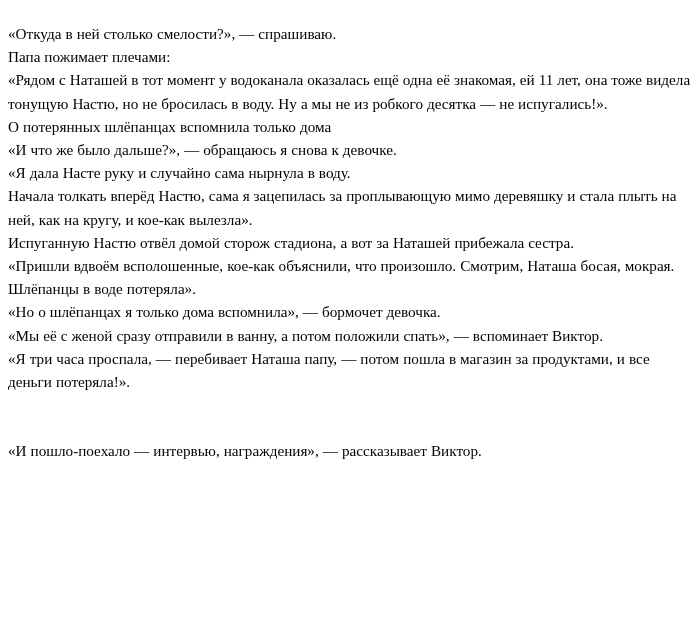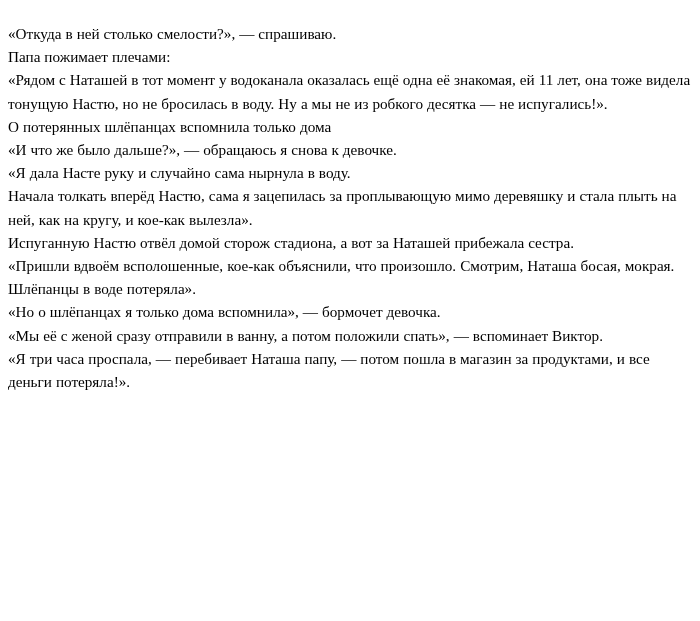--- a/index.html
+++ b/index.html
@@ -44,13 +44,14 @@
 «И что же было дальше?», — обращаюсь я снова к девочке.
 «Я дала Насте руку и случайно сама нырнула в воду.
 Начала толкать вперёд Настю, сама я зацепилась за проплывающую мимо деревяшку и стала плыть на ней, как на кругу, и кое-как вылезла».
 Испуганную Настю отвёл домой сторож стадиона, а вот за Наташей прибежала сестра.
 «Пришли вдвоём всполошенные, кое-как объяснили, что произошло. Смотрим, Наташа босая, мокрая. Шлёпанцы в воде потеряла».
 «Но о шлёпанцах я только дома вспомнила», — бормочет девочка.
 «Мы её с женой сразу отправили в ванну, а потом положили спать», — вспоминает Виктор.
 «Я три часа проспала, — перебивает Наташа папу, — потом пошла в магазин за продуктами, и все деньги потеряла!».</p>
   <div class="gap"></div>
   <div class="gap"></div>
+  <p class="para">«И пошло-поехало — интервью, награждения», — рассказывает Виктор.</p>
 </div>
 
 </body></html>

